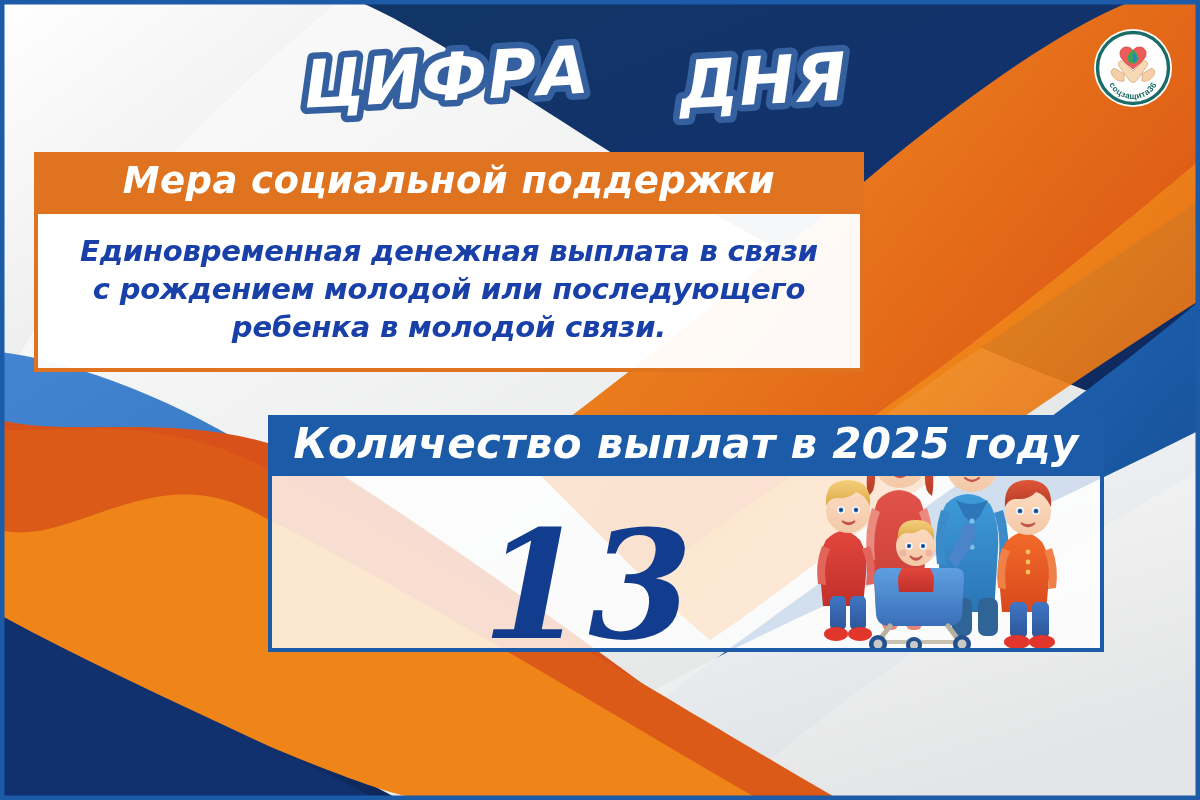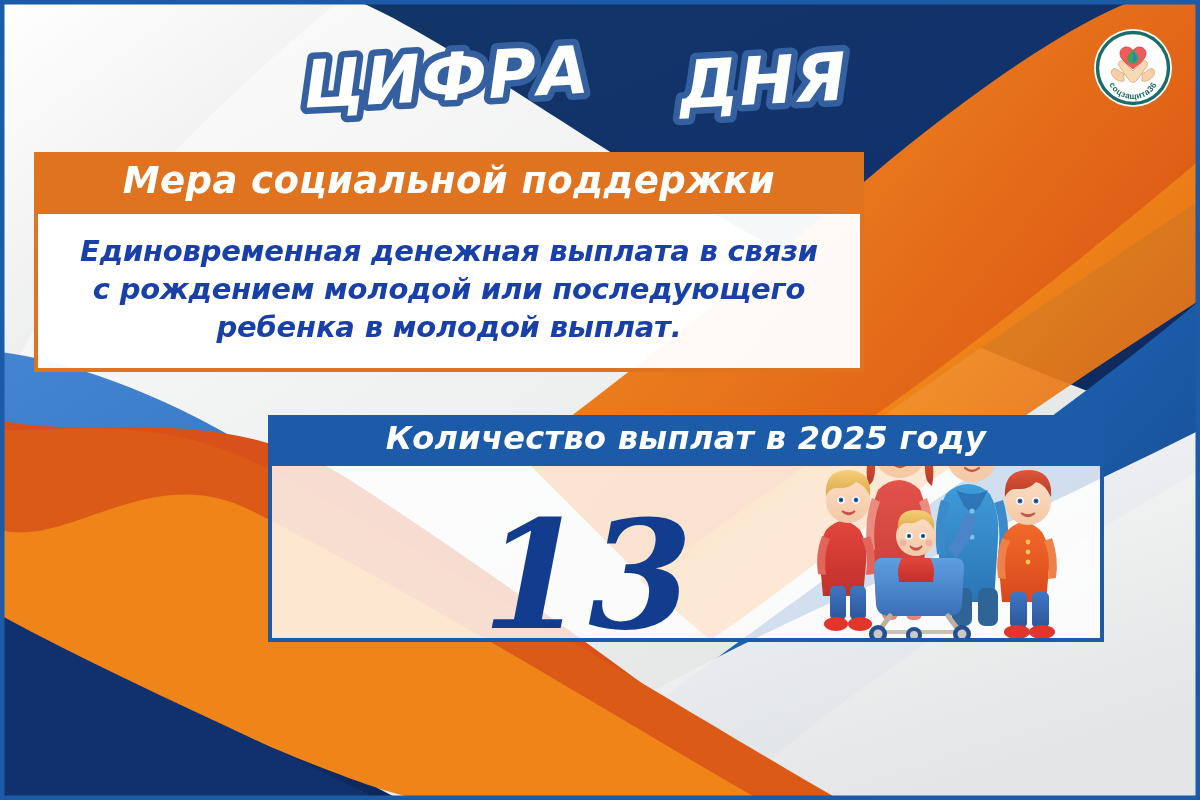--- a/index.html
+++ b/index.html
@@ -110,21 +110,21 @@
     height:320px;
   }
   .count-head{
     background:#1b5ba8;
     padding:6px 14px 10px;
     text-align:center;
   }
   .count-head-text{
     font-family:"DejaVu Sans", sans-serif;
     color:#ffffff;
-    font-size:32px;
+    font-size:42px;
     font-weight:700;
     font-style:italic;
     letter-spacing:0.3px;
     line-height:1.08;
     white-space:nowrap;
   }
   .count-body{
     position:relative;
     height:176px;
     background:rgba(255,255,255,0.80);
@@ -317,21 +317,21 @@
     </svg>
   </div>
 
   <div class="measure-card">
     <div class="measure-head">
       <div class="measure-head-text">Мера социальной поддержки</div>
     </div>
     <div class="measure-body">
       <div class="measure-body-text">Единовременная денежная выплата в связи</div>
       <div class="measure-body-text">с рождением молодой или последующего</div>
-      <div class="measure-body-text">ребенка в молодой выплат.</div>
+      <div class="measure-body-text">ребенка в молодой связи.</div>
     </div>
   </div>
 
   <div class="count-card">
     <div class="count-head">
       <div class="count-head-text">Количество выплат в 2025 году</div>
     </div>
     <div class="count-body">
 
       <div class="count-number">13</div>

